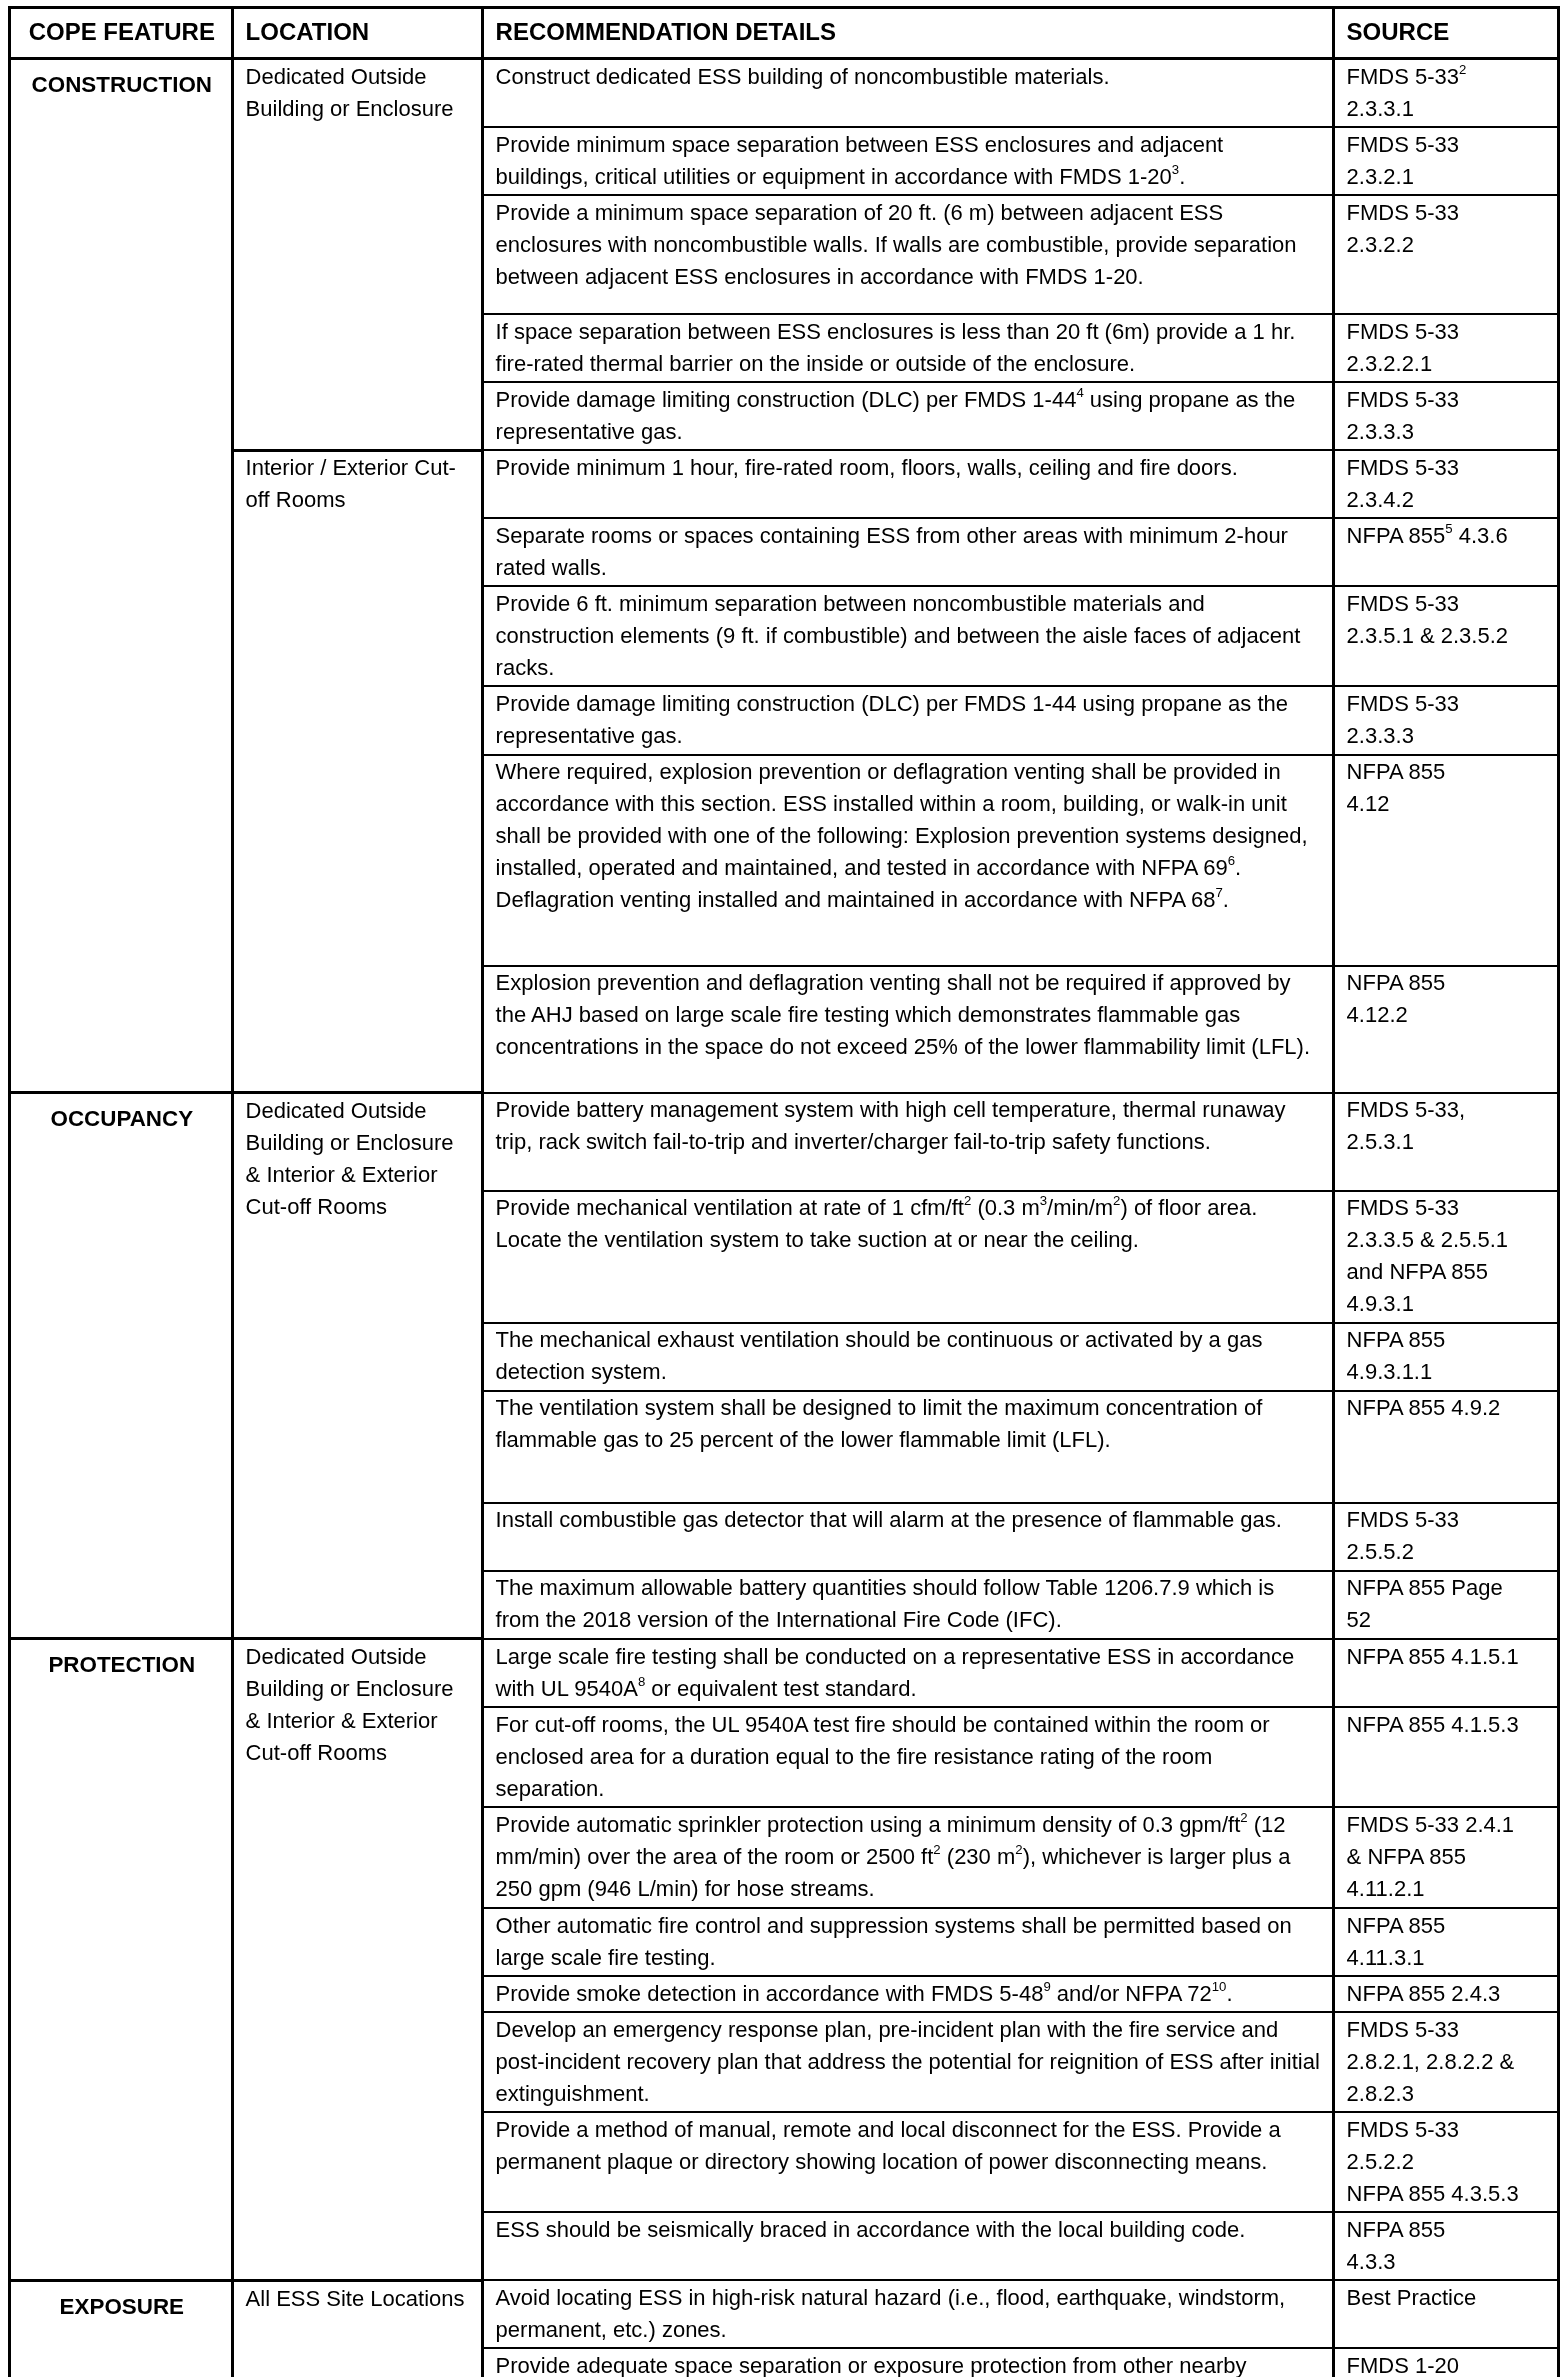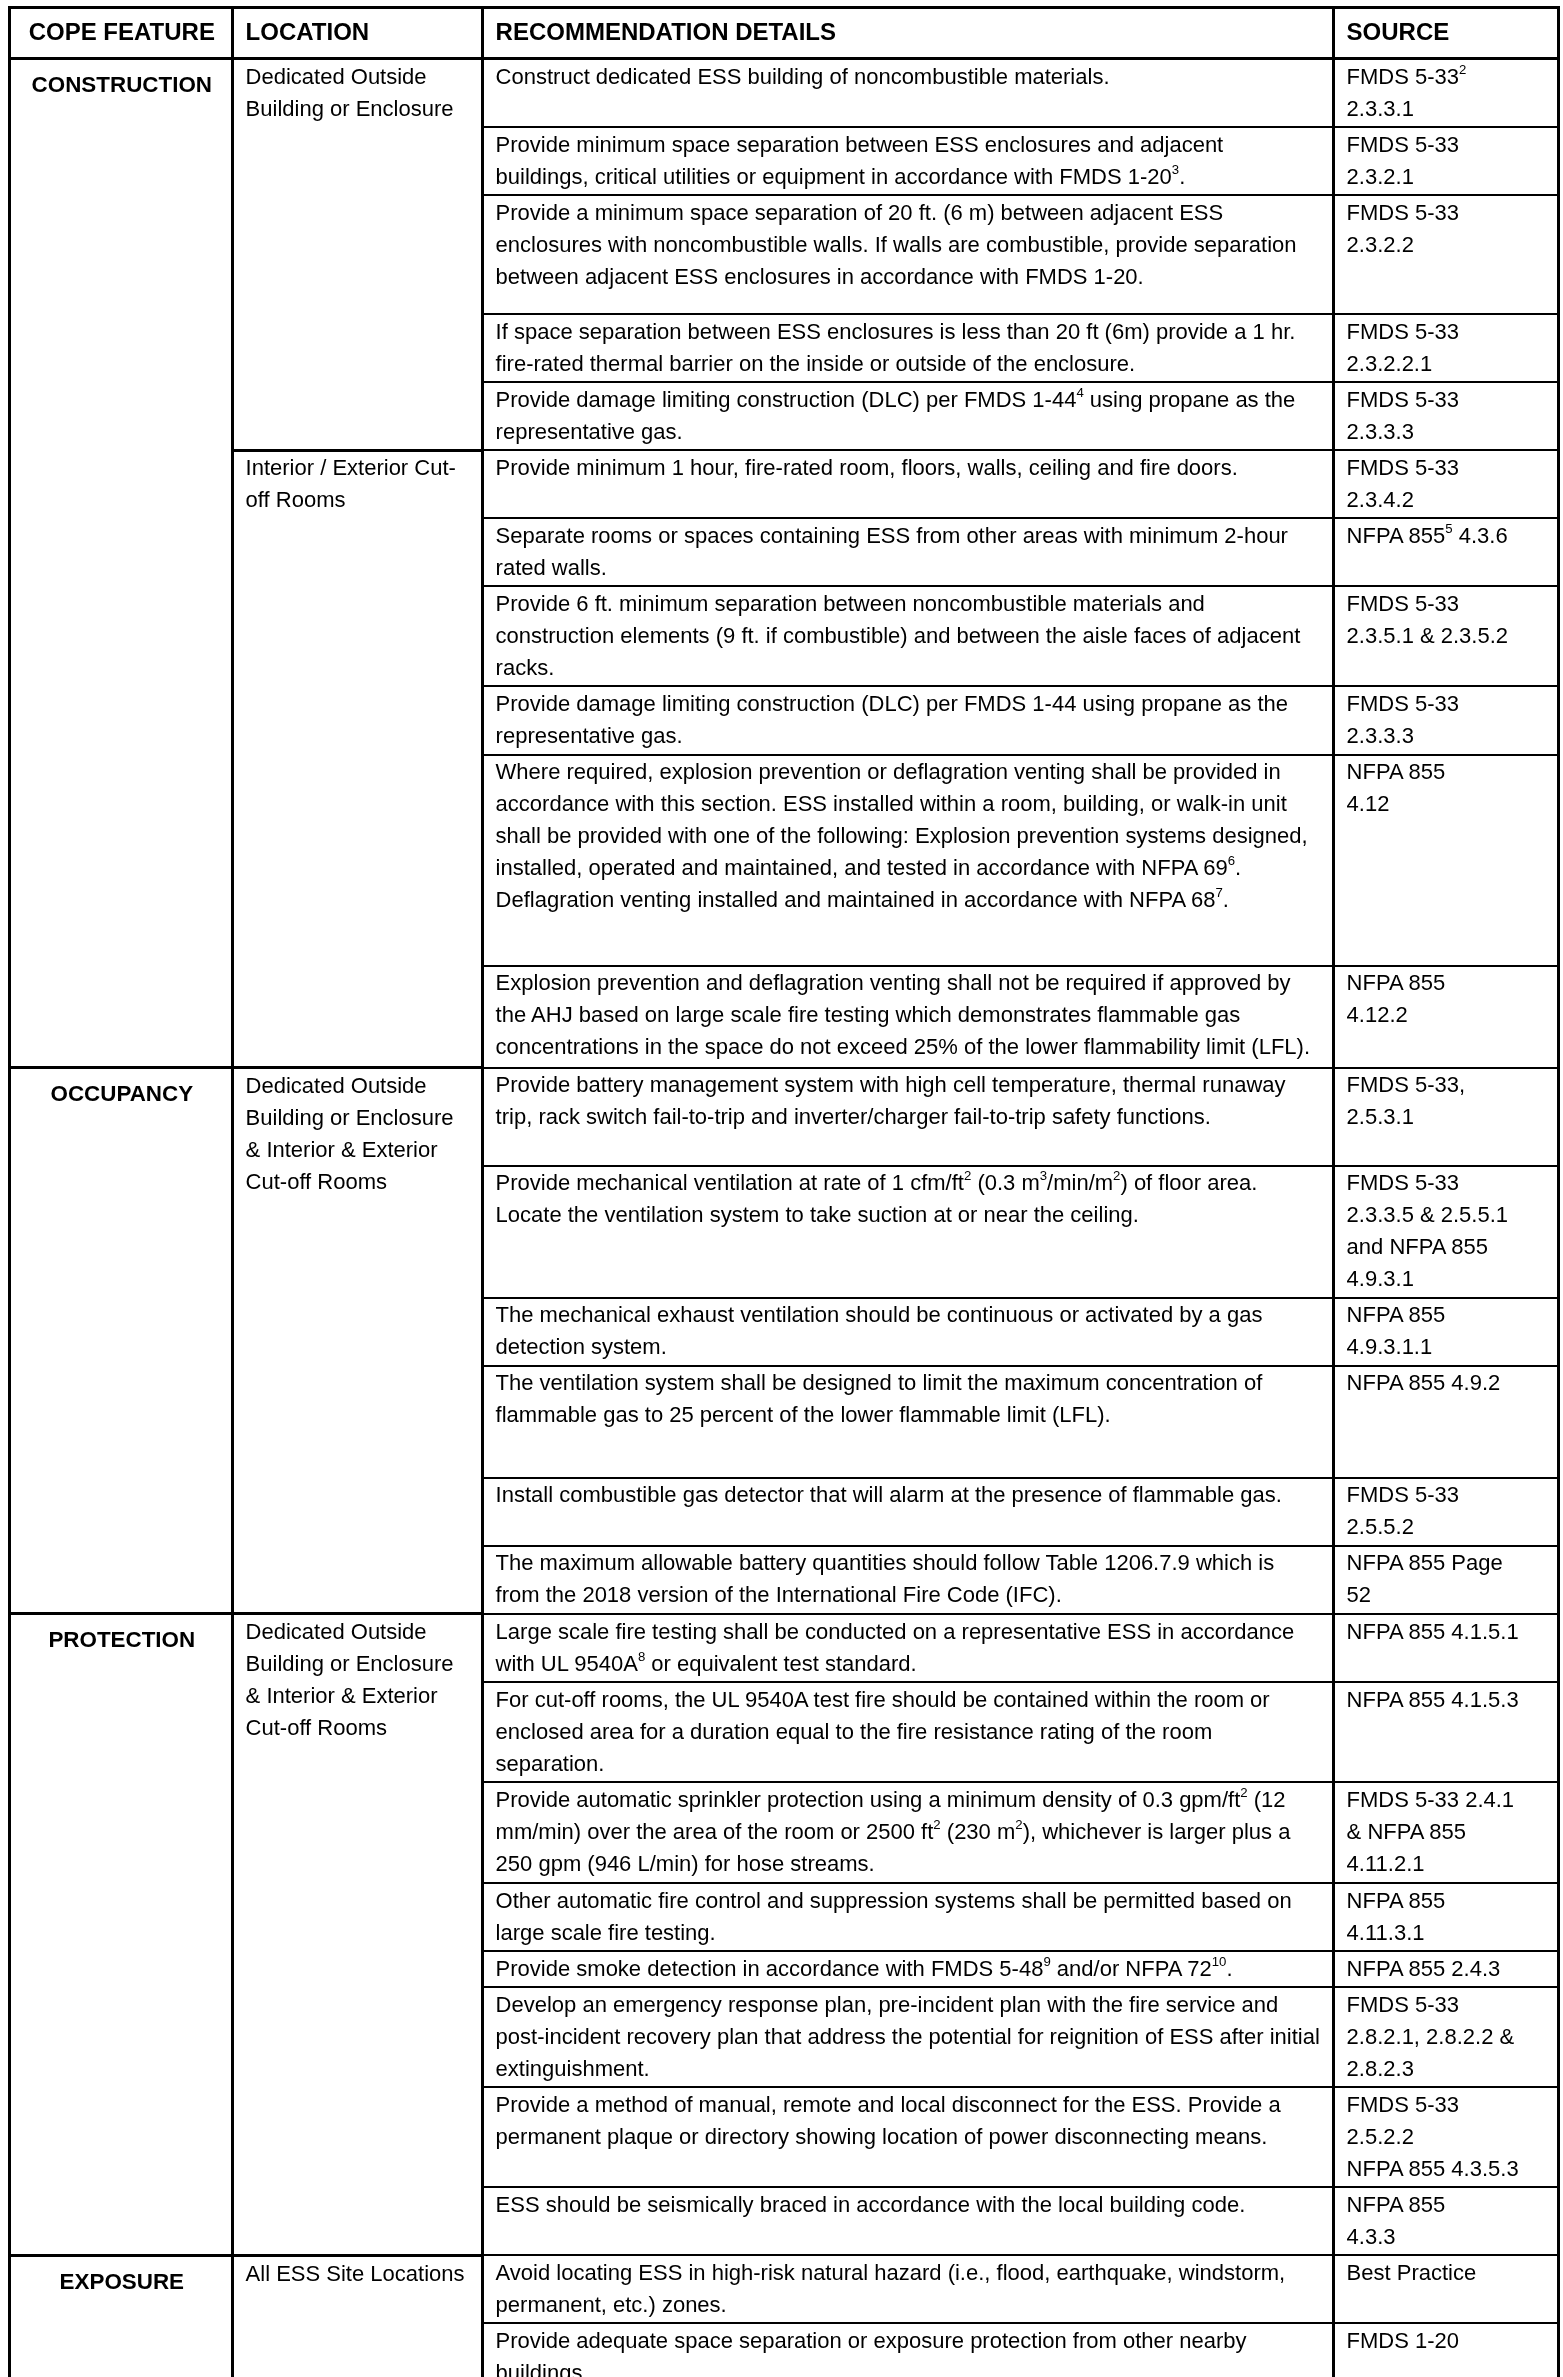--- a/index.html
+++ b/index.html
@@ -80,21 +80,21 @@
         <td class="source">FMDS 5-33<br>2.3.5.1 &amp; 2.3.5.2</td>
       </tr>
       <tr style="height: 65px;">
         <td class="detail">Provide damage limiting construction (DLC) per FMDS 1-44 using propane as the representative gas.</td>
         <td class="source">FMDS 5-33<br>2.3.3.3</td>
       </tr>
       <tr style="height: 211px;">
         <td class="detail">Where required, explosion prevention or deflagration venting shall be provided in accordance with this section. ESS installed within a room, building, or walk-in unit shall be provided with one of the following: Explosion prevention systems designed, installed, operated and maintained, and tested in accordance with NFPA 69<sup>6</sup>. Deflagration venting installed and maintained in accordance with NFPA 68<sup>7</sup>.</td>
         <td class="source">NFPA 855<br>4.12</td>
       </tr>
-      <tr style="height: 102px;">
+      <tr style="height: 127px;">
         <td class="detail">Explosion prevention and deflagration venting shall not be required if approved by the AHJ based on large scale fire testing which demonstrates flammable gas concentrations in the space do not exceed 25% of the lower flammability limit (LFL).</td>
         <td class="source">NFPA 855<br>4.12.2</td>
       </tr>
       <tr style="height: 98px;">
         <td class="feature" rowspan="6">OCCUPANCY</td>
         <td class="location" rowspan="6">Dedicated Outside Building or Enclosure &amp; Interior &amp; Exterior Cut-off Rooms</td>
         <td class="detail">Provide battery management system with high cell temperature, thermal runaway trip, rack switch fail-to-trip and inverter/charger fail-to-trip safety functions.</td>
         <td class="source">FMDS 5-33,<br>2.5.3.1</td>
       </tr>
       <tr style="height: 128px;">

